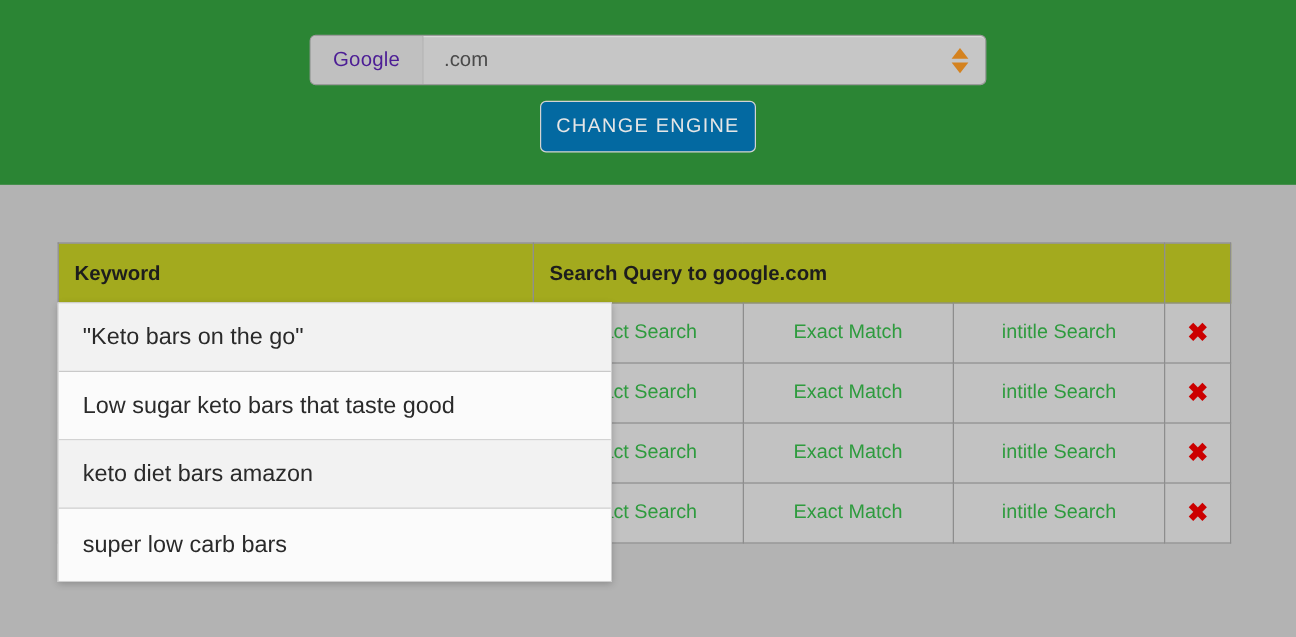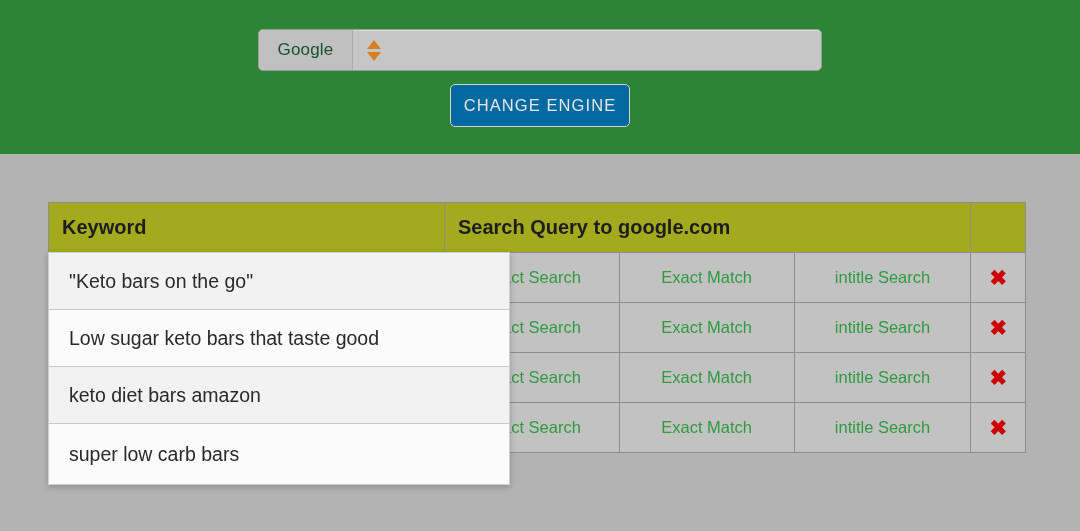--- a/index.html
+++ b/index.html
@@ -37,21 +37,21 @@
     display: flex;
     align-items: stretch;
     box-shadow: 0 1px 0 rgba(255,255,255,0.35) inset;
   }
   .engine-prefix {
     width: 93px;
     display: flex;
     align-items: center;
     justify-content: center;
     font-size: 17px;
-    color: #14532d;
+    color: #4c1d95;
     background: #c0c0c0;
     border-right: 1px solid #ababab;
     border-radius: 4px 0 0 4px;
     letter-spacing: .2px;
   }
   .engine-value {
     flex: 1;
     display: flex;
     align-items: center;
     padding-left: 17px;
@@ -97,21 +97,21 @@
     left: 48px;
     top: 202px;
     width: 978px;
     border-collapse: collapse;
     table-layout: fixed;
     font-size: 16px;
   }
   .kw-table th {
     background: #a3aa1e;
     color: #1d1d1d;
-    font-size: 20px;
+    font-size: 17px;
     font-weight: bold;
     text-align: left;
     height: 50px;
     padding: 0 0 0 13px;
     border: 1px solid #8d8d8d;
     box-sizing: border-box;
   }
   .kw-table td {
     background: #c2c2c2;
     height: 50px;
@@ -171,20 +171,21 @@
   .kw-item.shaded { background: #f2f2f2; }
   .kw-item:last-child { border-bottom: none; height: 60px; }
 </style>
 </head>
 <body>
 
 <div class="topbar">
 
   <div class="engine-select-wrap">
     <div class="engine-prefix">Google</div>
+    <div class="engine-value">.com</div>
     <div class="engine-spinner">
       <div class="spin-up"></div>
       <div class="spin-dn"></div>
     </div>
   </div>
 
   <button class="change-engine-btn">CHANGE ENGINE</button>
 </div>
 
 <table class="kw-table">

